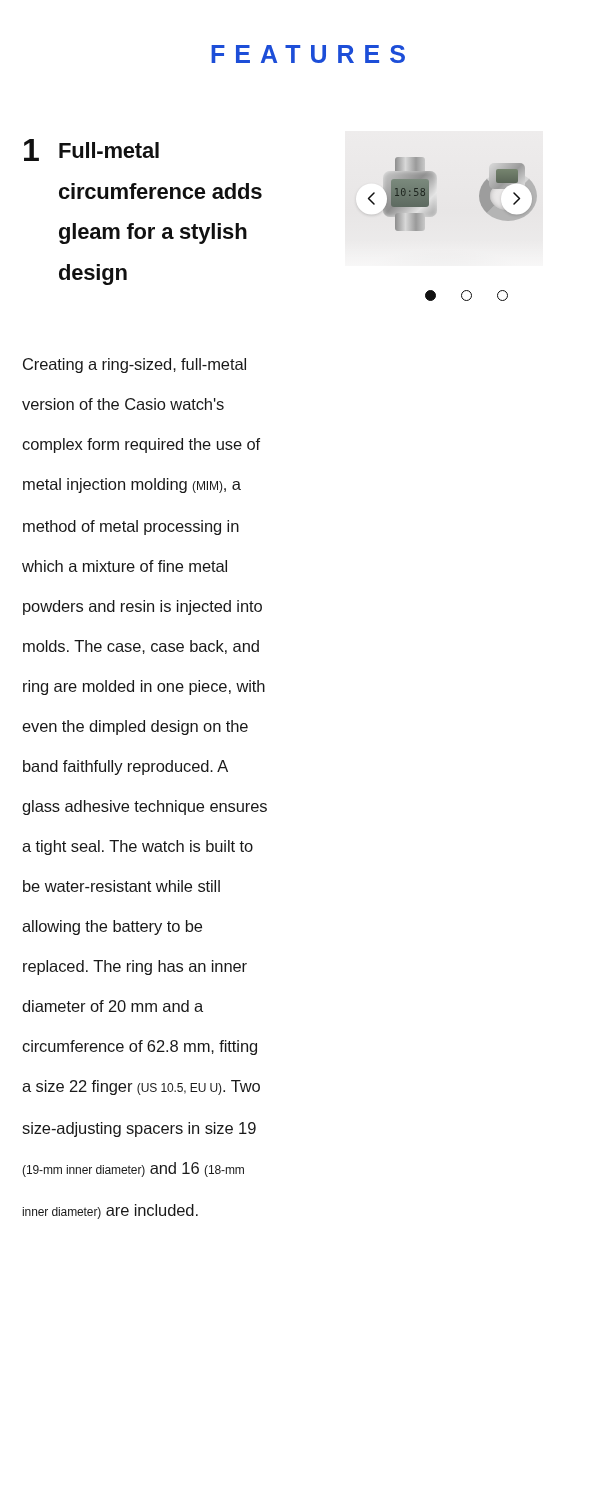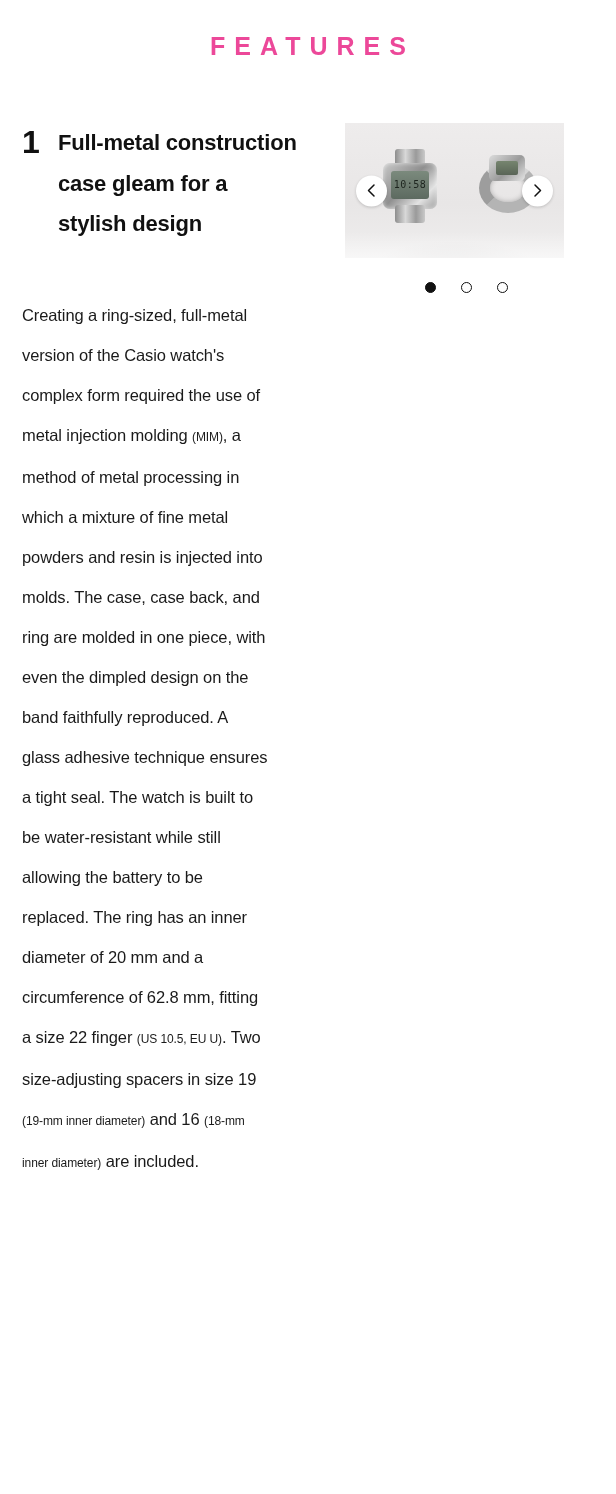--- a/index.html
+++ b/index.html
@@ -22,22 +22,22 @@
     height: 1494px;
     position: relative;
   }
 
   
   .section-heading {
     text-align: center;
     font-size: 25px;
     font-weight: bold;
     letter-spacing: 9px;
-    color: #ec4899;
-    padding-top: 32px;
+    color: #1d4ed8;
+    padding-top: 40px;
     text-indent: 9px;
   }
 
   
   .feature-row {
     position: relative;
     margin-top: 62px;
   }
 
   .feature-head {
@@ -82,21 +82,21 @@
   
   .carousel {
     position: absolute;
     top: 0;
     left: 345px;
     width: 243px;
   }
 
   .carousel-frame {
     position: relative;
-    width: 219px;
+    width: 198px;
     height: 135px;
     background: #7dd3fc;
     overflow: hidden;
   }
 
   
   .photo {
     position: absolute;
     inset: 0;
     background:
@@ -236,21 +236,21 @@
 <body>
 
 <div class="page">
 
   <div class="section-heading">FEATURES</div>
 
   <div class="feature-row">
 
     <div class="feature-head">
       <div class="feature-number">1</div>
-      <div class="feature-title">Full-metal construction case gleam for a stylish design</div>
+      <div class="feature-title">Full-metal circumference adds gleam for a stylish design</div>
     </div>
 
     <div class="feature-body">
       <span>Creating a ring-sized, full-metal version of the Casio watch's complex form required the use of metal injection molding </span><span class="small">(MIM)</span><span>, a method of metal processing in which a mixture of fine metal powders and resin is injected into molds. The case, case back, and ring are molded in one piece, with even the dimpled design on the band faithfully reproduced. A glass adhesive technique ensures a tight seal. The watch is built to be water-resistant while still allowing the battery to be replaced. The ring has an inner diameter of 20 mm and a circumference of 62.8 mm, fitting a size 22 finger </span><span class="small">(US 10.5, EU U)</span><span>. Two size-adjusting spacers in size 19 </span><span class="small">(19-mm inner diameter)</span><span> and 16 </span><span class="small">(18-mm inner diameter)</span><span> are included.</span>
     </div>
 
     <div class="carousel">
       <div class="carousel-frame">
         <div class="photo">
           <div class="watch">

